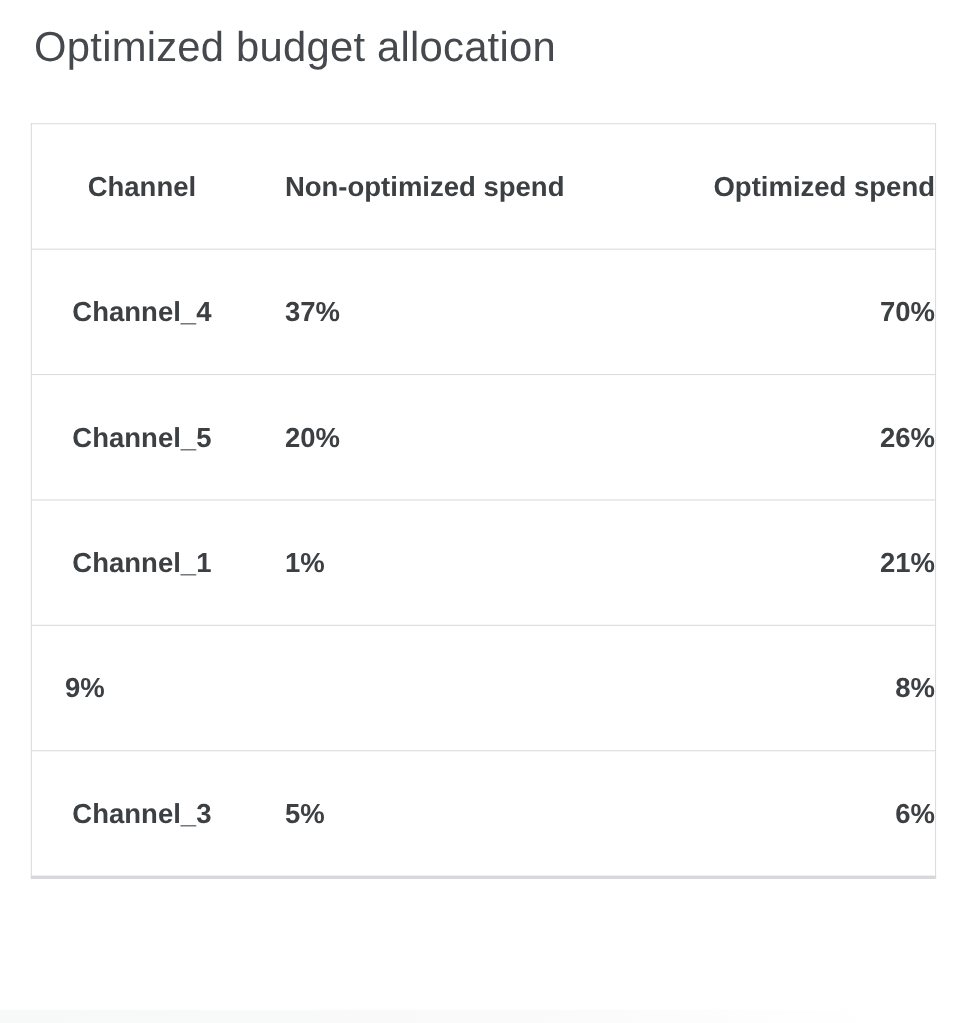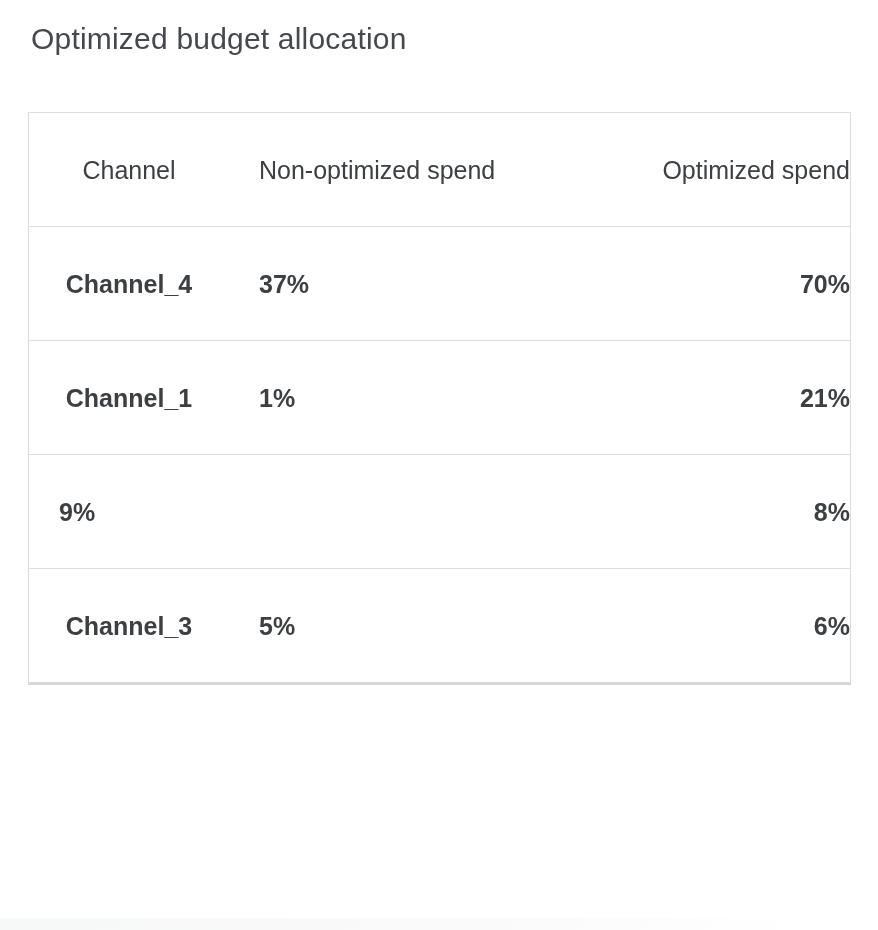--- a/index.html
+++ b/index.html
@@ -15,21 +15,21 @@
     position: relative;
     width: 878px;
     height: 930px;
     background: #ffffff;
   }
   .page-title {
     position: absolute;
     left: 31px;
     top: 22px;
     margin: 0;
-    font-size: 30px;
+    font-size: 38px;
     font-weight: 400;
     letter-spacing: 0.2px;
     color: #45494d;
   }
   .alloc-table {
     position: absolute;
     left: 28px;
     top: 112px;
     width: 823px;
     box-sizing: border-box;
@@ -55,21 +55,21 @@
     font-size: 25px;
     color: #3c4043;
     line-height: 1.2;
     white-space: nowrap;
     overflow: hidden;
     font-weight: bold;
   }
   .c1 { width: 200px; text-align: center; }
   .c2 { width: 342px; padding-left: 30px; text-align: left; }
   .c3 { flex: 1; padding-left: 30px; text-align: right; }
-  .header .cell { font-weight: 400; }
+  .header .cell { font-weight: 700; }
   .bottom-strip {
     position: absolute;
     left: 0;
     bottom: 0;
     width: 100%;
     height: 12px;
     background: linear-gradient(90deg, #f7f8f8 0%, #fafafb 55%, #ffffff 92%);
   }
 </style>
 </head>
@@ -86,20 +86,25 @@
       <div class="cell c2">Non-optimized spend</div>
       <div class="cell c3">Optimized spend</div>
     </div>
 
     <div class="t-row">
       <div class="cell c1">Channel_4</div>
       <div class="cell c2">37%</div>
       <div class="cell c3">70%</div>
     </div>
 
+    <div class="t-row">
+      <div class="cell c1">Channel_5</div>
+      <div class="cell c2">20%</div>
+      <div class="cell c3">26%</div>
+    </div>
 
     <div class="t-row">
       <div class="cell c1">Channel_1</div>
       <div class="cell c2">1%</div>
       <div class="cell c3">21%</div>
     </div>
 
 
     <div class="t-row">
       <div class="cell c2">9%</div>

